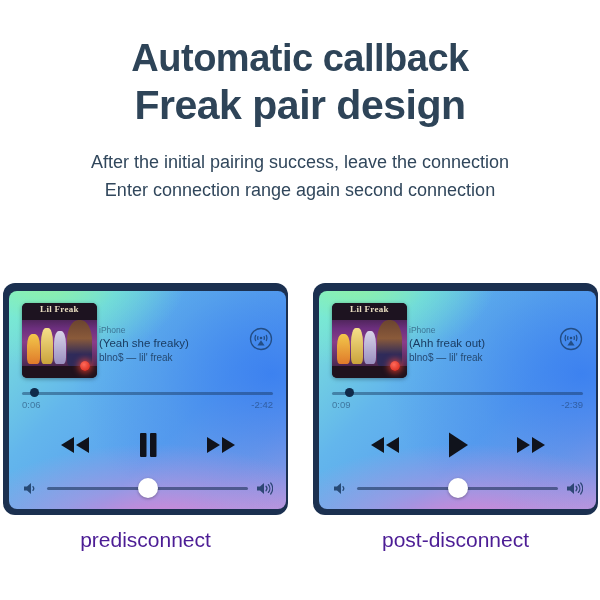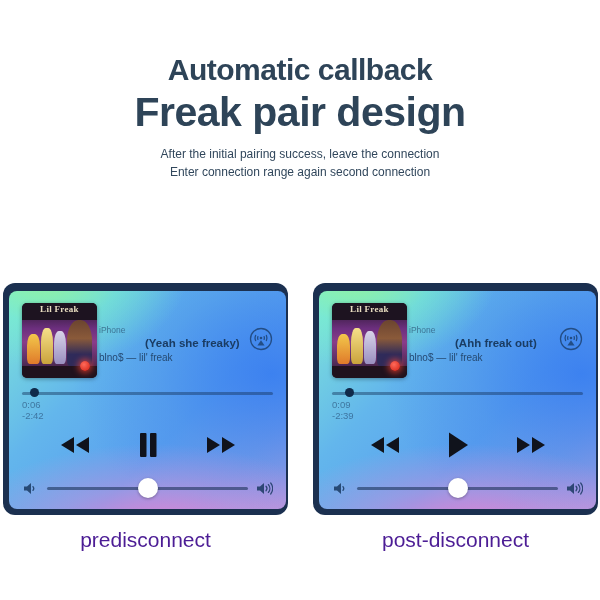--- a/index.html
+++ b/index.html
@@ -17,34 +17,34 @@
 
   
   .headline {
     text-align: center;
     color: #2e4458;
     font-weight: bold;
     letter-spacing: -0.5px;
     line-height: 1.08;
   }
   .headline-line1 {
-    font-size: 30px;
-    padding-top: 54px;
+    font-size: 38px;
+    padding-top: 38px;
   }
   .headline-line2 {
     font-size: 41px;
     padding-top: 4px;
   }
 
   .subtitle {
     text-align: center;
     color: #31475c;
-    font-size: 12px;
+    font-size: 18px;
     line-height: 1.55;
-    margin-top: 10px;
+    margin-top: 22px;
   }
   .subtitle div { white-space: nowrap; }
 
   
   .panels {
     position: absolute;
     top: 283px;
     left: 0;
     width: 600px;
     height: 240px;
@@ -153,25 +153,24 @@
     overflow: hidden;
   }
   .np-device {
     font-size: 8.5px;
     color: rgba(30,60,95,0.62);
     line-height: 1.25;
     white-space: nowrap;
   }
   .np-title {
     font-size: 11.5px;
-    font-weight: bold;
+    font-weight: normal;
     color: #1a3c63;
     line-height: 1.3;
     white-space: nowrap;
-    margin-left: 46px;
   }
   .np-artist {
     font-size: 10px;
     color: #254a72;
     line-height: 1.3;
     white-space: nowrap;
   }
   .airplay-btn {
     flex: 0 0 24px;
     width: 24px;
@@ -204,21 +203,20 @@
     background: #102a4a;
   }
   .time-row {
     position: absolute;
     top: 11px;
     left: 0; right: 0;
     display: flex;
     justify-content: space-between;
     font-size: 9.5px;
     color: rgba(25,55,95,0.55);
-    flex-direction: column;
   }
 
   
   .transport {
     margin-top: 6px;
     height: 50px;
     display: flex;
     align-items: center;
     justify-content: space-around;
     padding: 0 16px;

